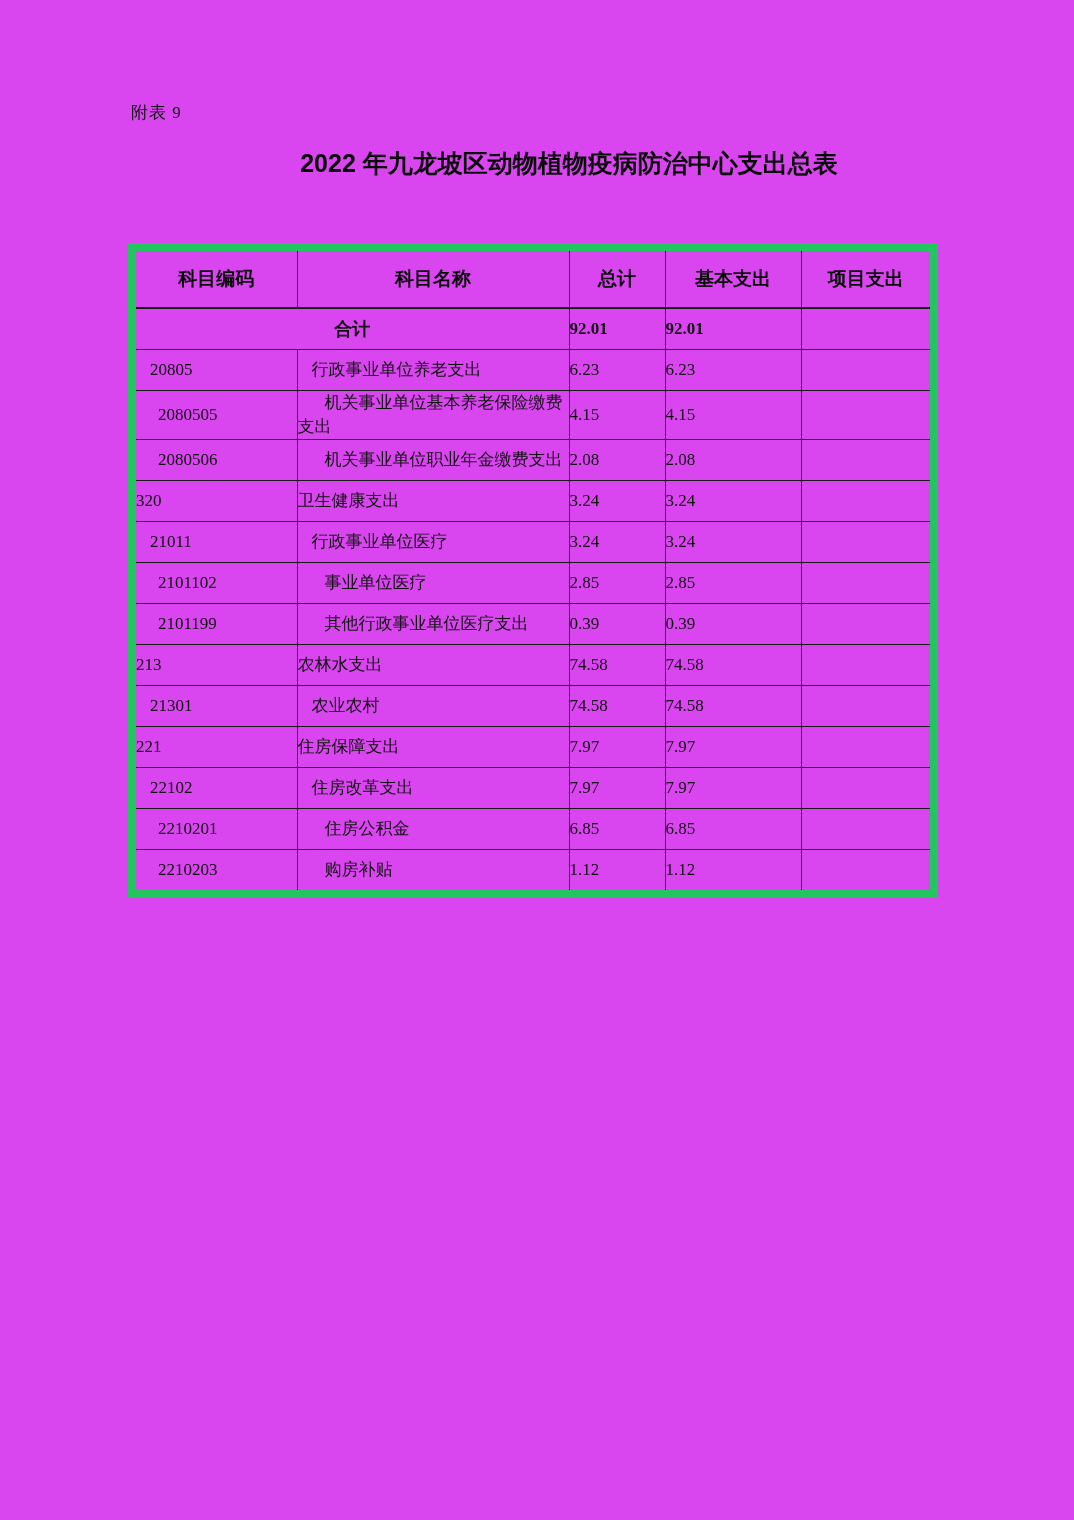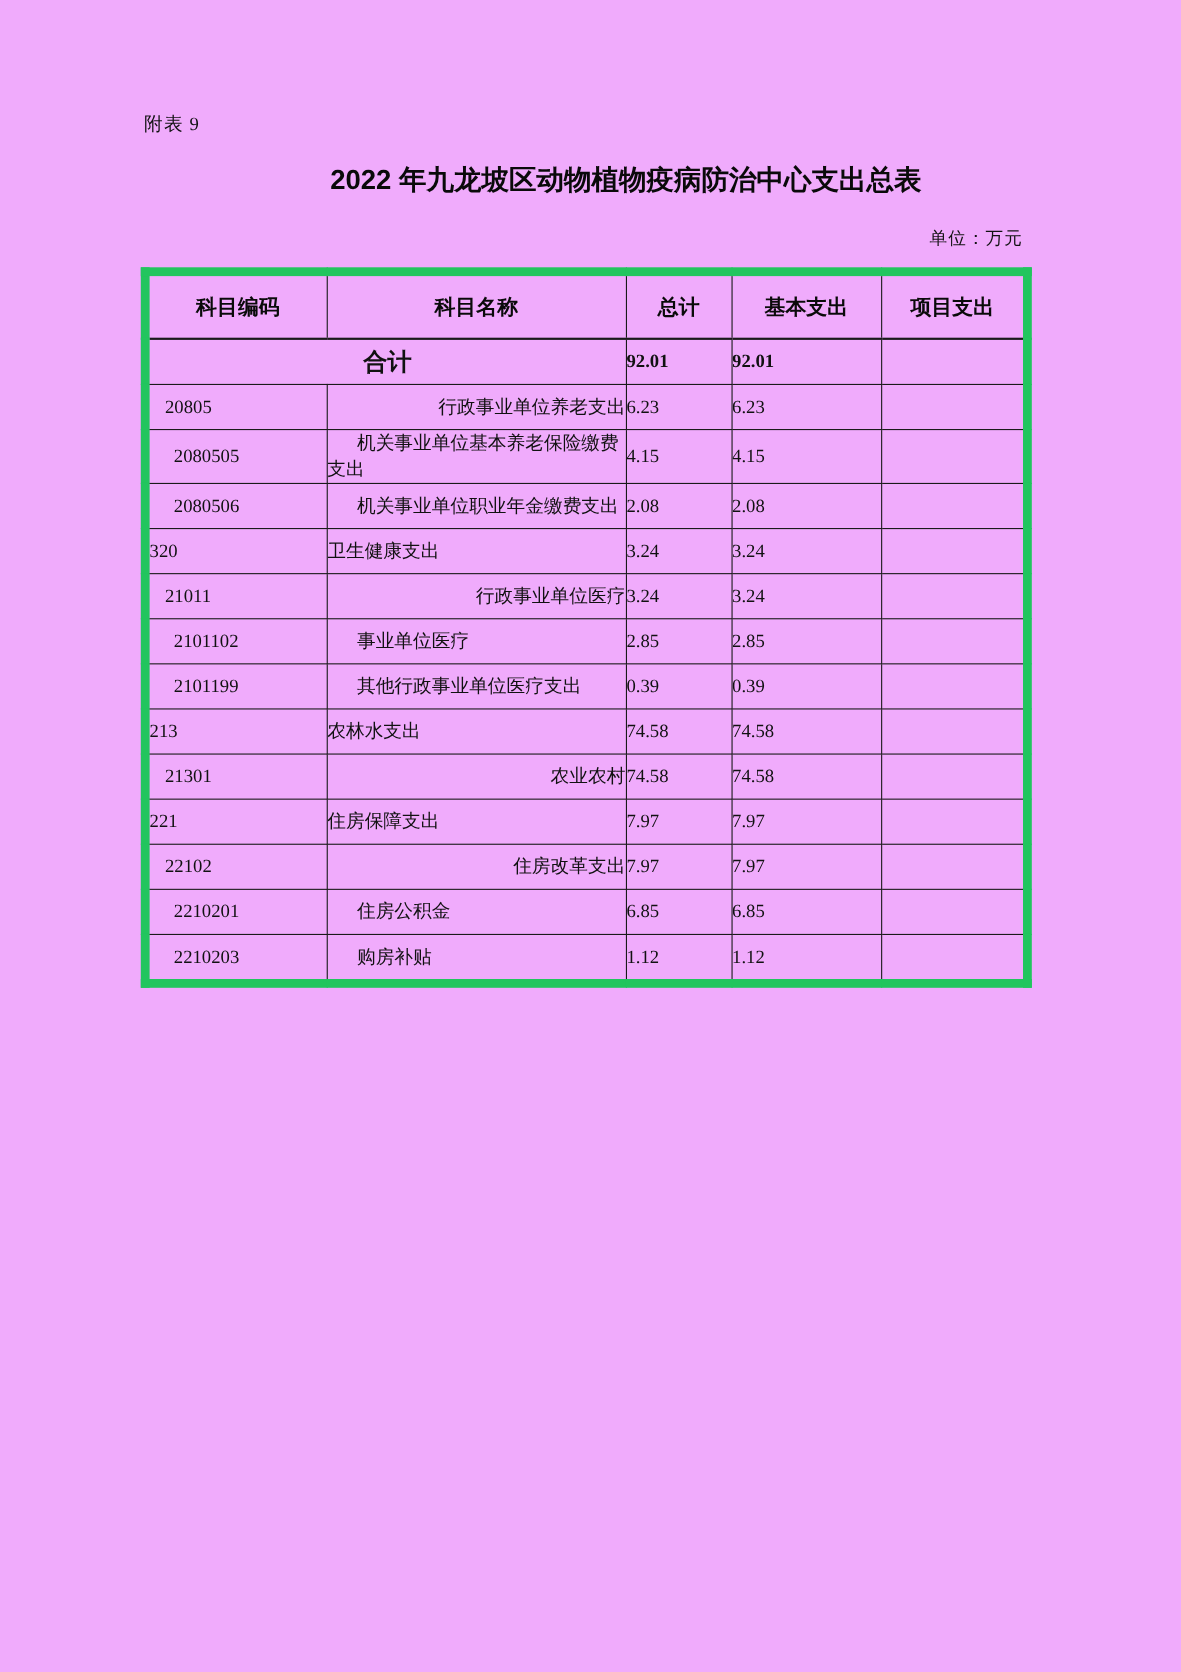--- a/index.html
+++ b/index.html
@@ -4,21 +4,21 @@
 <style>
   html, body {
     margin: 0;
     padding: 0;
     background: #ffffff;
   }
   .page {
     position: relative;
     width: 1074px;
     height: 1520px;
-    background: #f0abfc;
+    background: #d946ef;
     color: #111111;
     font-family: "Liberation Serif", "DejaVu Serif", serif;
     overflow: hidden;
   }
   .attachment-label {
     position: absolute;
     left: 131px;
     top: 101px;
     font-size: 17px;
     letter-spacing: 1px;
@@ -74,54 +74,53 @@
     height: 40px;
     font-size: 17px;
   }
   tr.total-row td {
     height: 43px;
     font-weight: bold;
   }
   tr.total-row .total-label-cell {
     text-align: center;
     font-family: "Liberation Sans", "DejaVu Sans", sans-serif;
-    font-size: 22px;
+    font-size: 18px;
   }
   td.code {
     text-align: left;
     padding-left: 2px;
     white-space: nowrap;
     font-family: "Liberation Serif", "DejaVu Serif", serif;
   }
   td.code.lv2 { padding-left: 14px; }
   td.code.lv3 { padding-left: 22px; }
   td.name {
     text-align: left;
     padding-left: 2px;
     padding-right: 2px;
     line-height: 24px;
   }
-  td.name.lv2 { text-indent: 14px; text-align: right; }
+  td.name.lv2 { text-indent: 14px; }
   td.name.lv3 { text-indent: 27px; }
   td.num {
     text-align: left;
     padding-right: 3px;
     font-family: "Liberation Serif", "DejaVu Serif", serif;
   }
 </style>
 </head>
 <body>
 
 <div class="page">
 
   <div class="attachment-label">附表 9</div>
 
   <h1 class="doc-title">2022 年九龙坡区动物植物疫病防治中心支出总表</h1>
 
-  <div class="unit-label">单位：万元</div>
 
   <table class="budget">
     <colgroup>
       <col style="width:165px">
       <col style="width:272px">
       <col style="width:96px">
       <col style="width:136px">
       <col style="width:133px">
     </colgroup>
     <thead>

